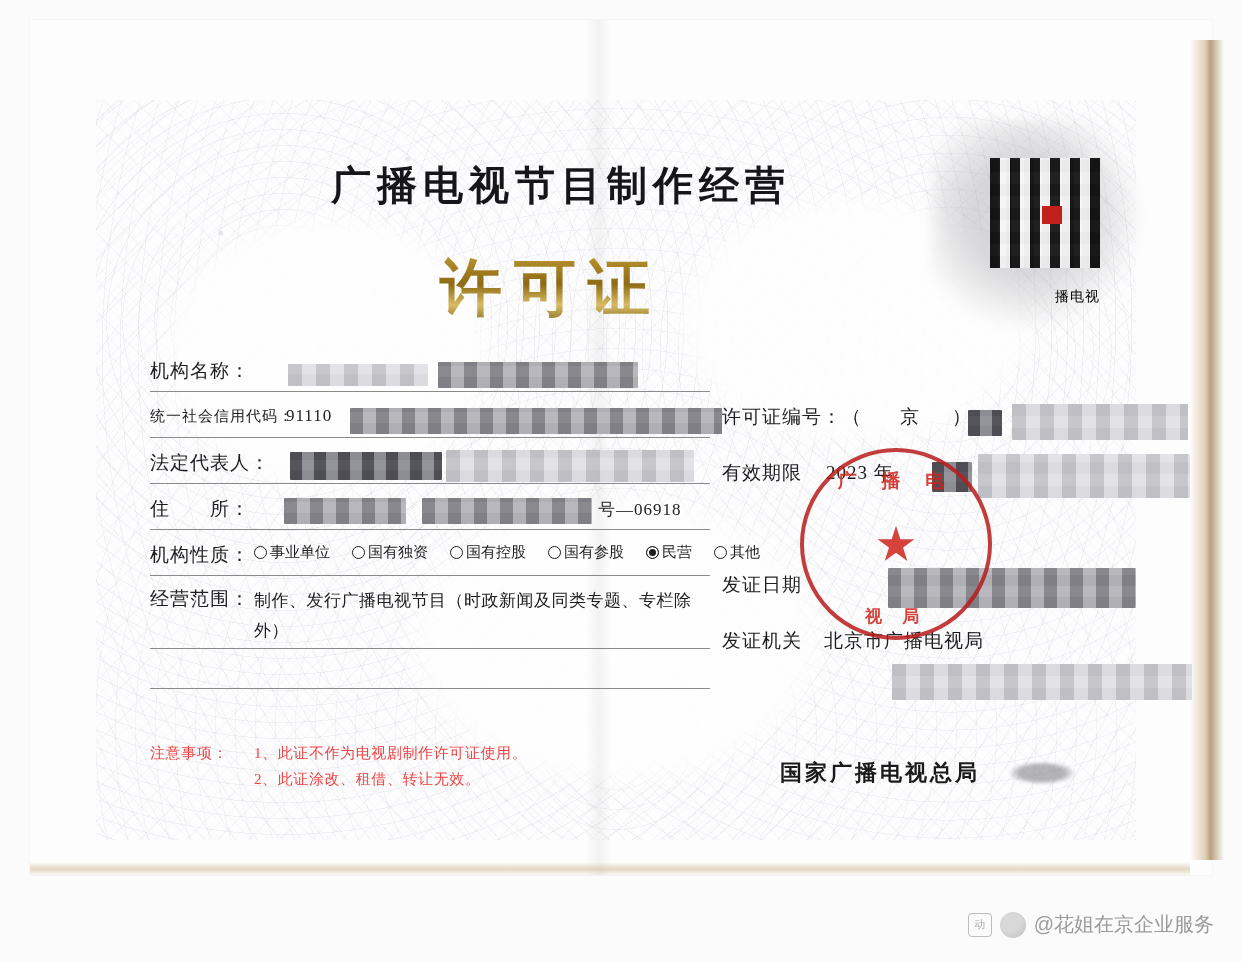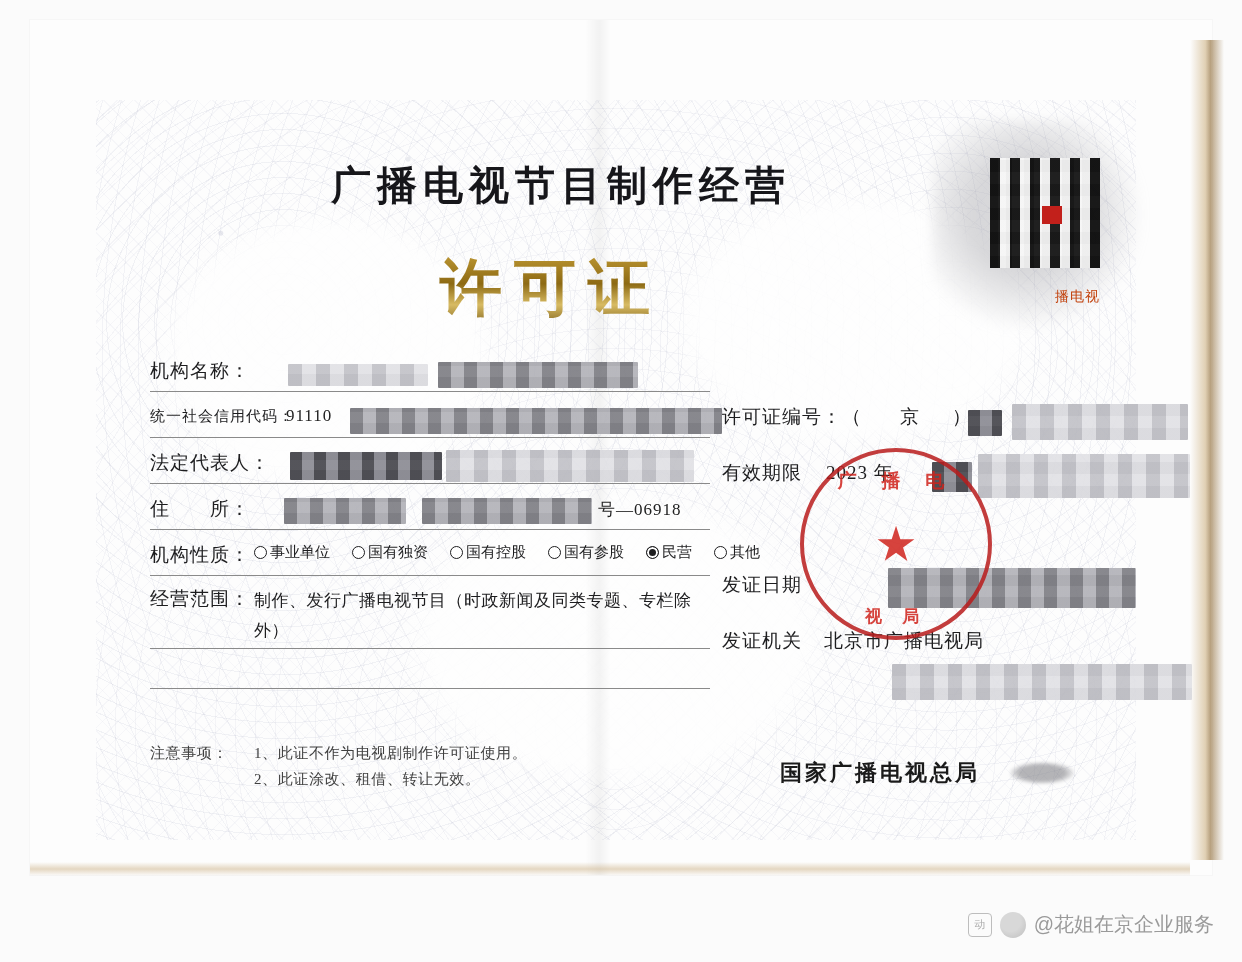--- a/index.html
+++ b/index.html
@@ -146,21 +146,21 @@
     position: absolute;
     left: 52px; top: 48px;
     width: 20px; height: 18px;
     background: #c2201b;
   }
   #logo-caption {
     position: absolute;
     right: 142px;
     top: 288px;
     font-size: 14px;
-    color: #c2410c;
+    color: #000000;
     letter-spacing: 1px;
   }
   #logo-blur {
     position: absolute;
     right: 100px;
     top: 120px;
     width: 210px;
     height: 210px;
     background: radial-gradient(circle at 45% 45%, rgba(170,170,175,0.45) 0 35%, rgba(255,255,255,0) 72%);
     filter: blur(6px);
@@ -342,21 +342,21 @@
     letter-spacing: 8px;
     font-weight: bold;
   }
 
   
   #notes {
     position: absolute;
     left: 150px;
     top: 740px;
     font-size: 15px;
-    color: #404040;
+    color: #ef4444;
     line-height: 26px;
     letter-spacing: 0.6px;
   }
   #notes .notes-label {
     position: absolute;
     left: 0;
     top: 0;
     white-space: nowrap;
   }
   #notes ol {

